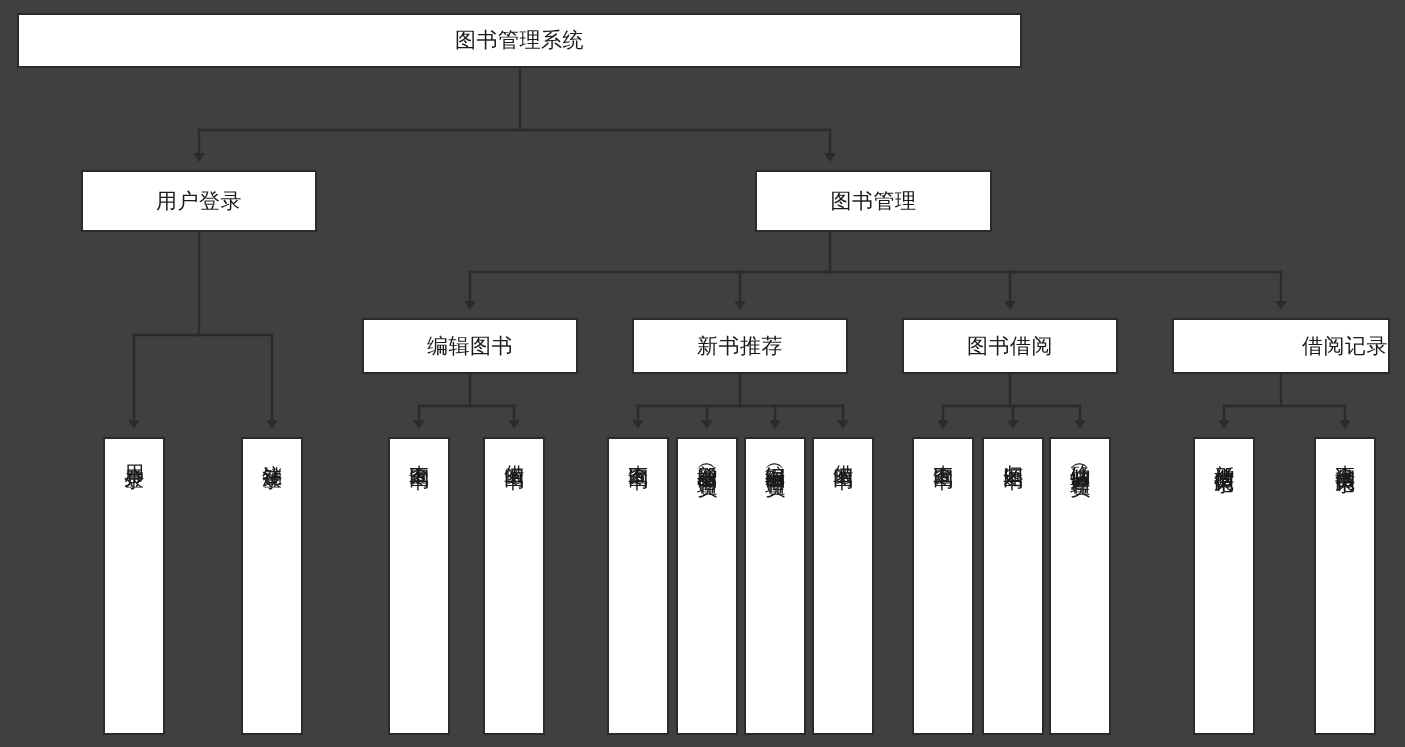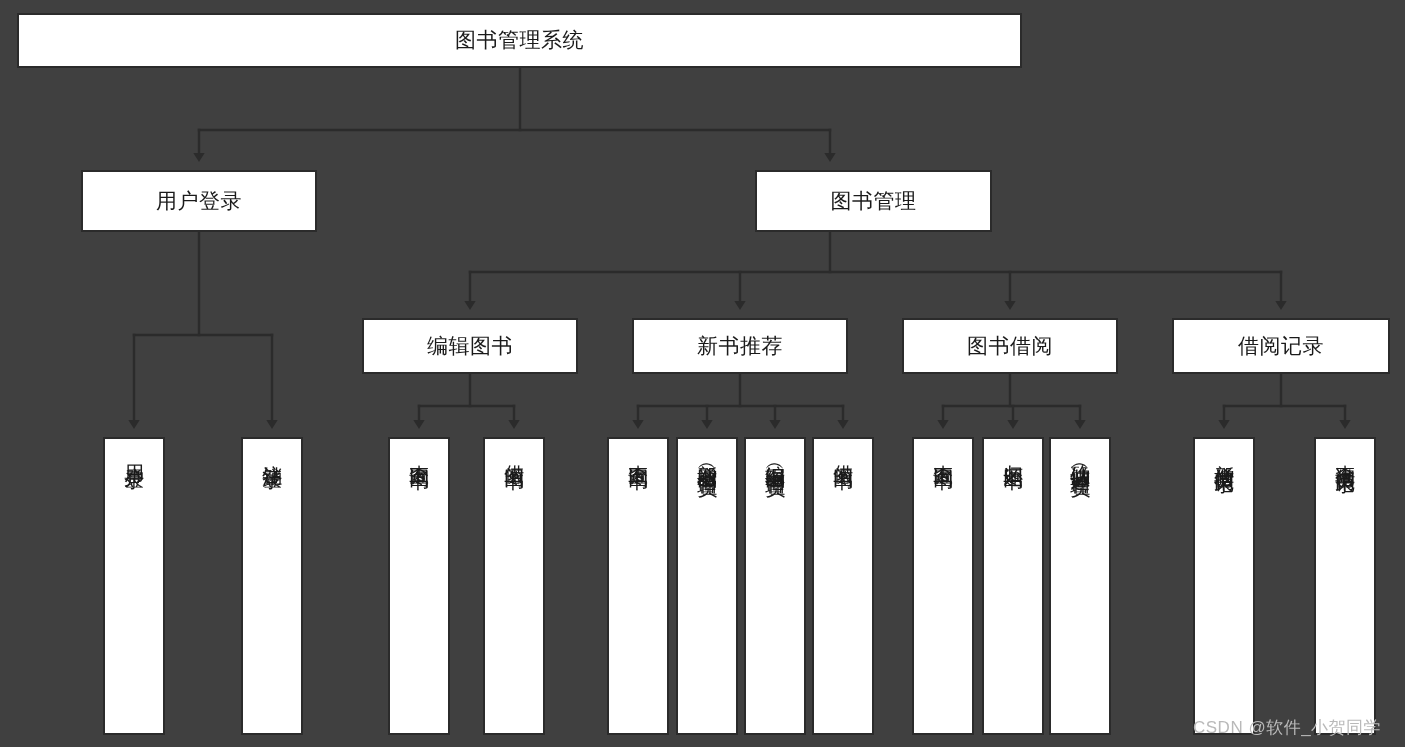--- a/index.html
+++ b/index.html
@@ -140,21 +140,21 @@
 
   <div class="node horiz" style="left:362px; top:318px; width:216px; height:56px;">
     <span class="node-label">编辑图书</span>
   </div>
   <div class="node horiz" style="left:632px; top:318px; width:216px; height:56px;">
     <span class="node-label">新书推荐</span>
   </div>
   <div class="node horiz" style="left:902px; top:318px; width:216px; height:56px;">
     <span class="node-label">图书借阅</span>
   </div>
-  <div class="node horiz" style="left:1172px; top:318px; width:218px; height:56px;">
+  <div class="node horiz" style="left:1172px; top:318px; width:218px; height:56px;justify-content:flex-end;">
     <span class="node-label">借阅记录</span>
   </div>
 
   <div class="node vert" style="left:103px; top:437px; width:62px; height:298px;">
     <span class="node-label">用户登录</span>
   </div>
   <div class="node vert" style="left:241px; top:437px; width:62px; height:298px;">
     <span class="node-label">注销登录</span>
   </div>
 
@@ -188,15 +188,14 @@
     <span class="node-label">确认归还（管理员）</span>
   </div>
 
   <div class="node vert" style="left:1193px; top:437px; width:62px; height:298px;">
     <span class="node-label">新增借阅记录</span>
   </div>
   <div class="node vert" style="left:1314px; top:437px; width:62px; height:298px;">
     <span class="node-label">查询借阅记录</span>
   </div>
 
-  <div class="watermark" style="left:1193px; top:716px;">CSDN @软件_小贺同学</div>
 
 </div>
 
 </body></html>

